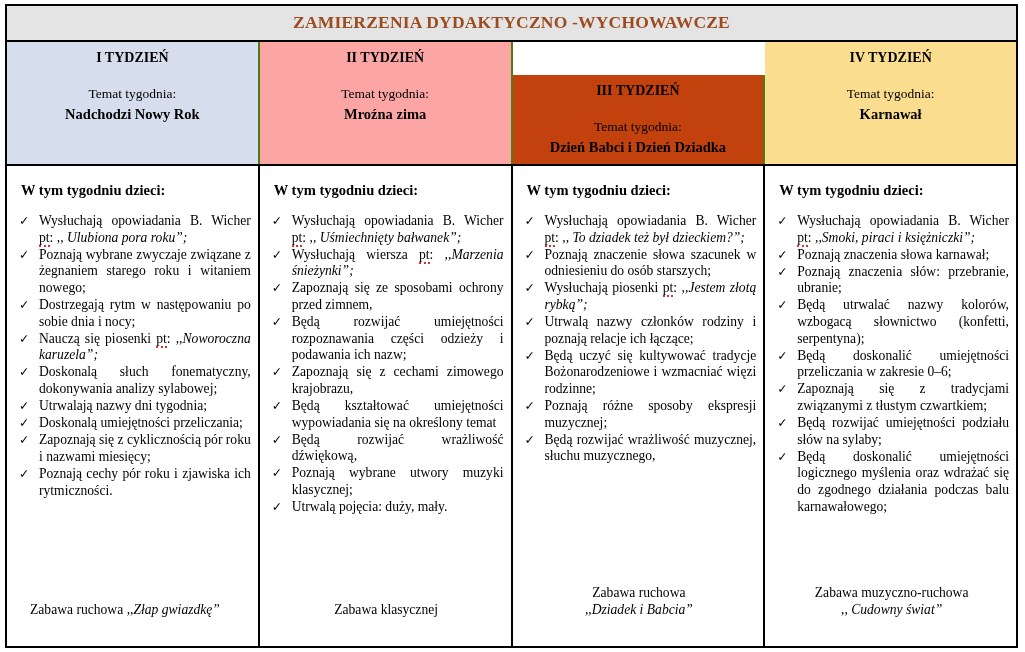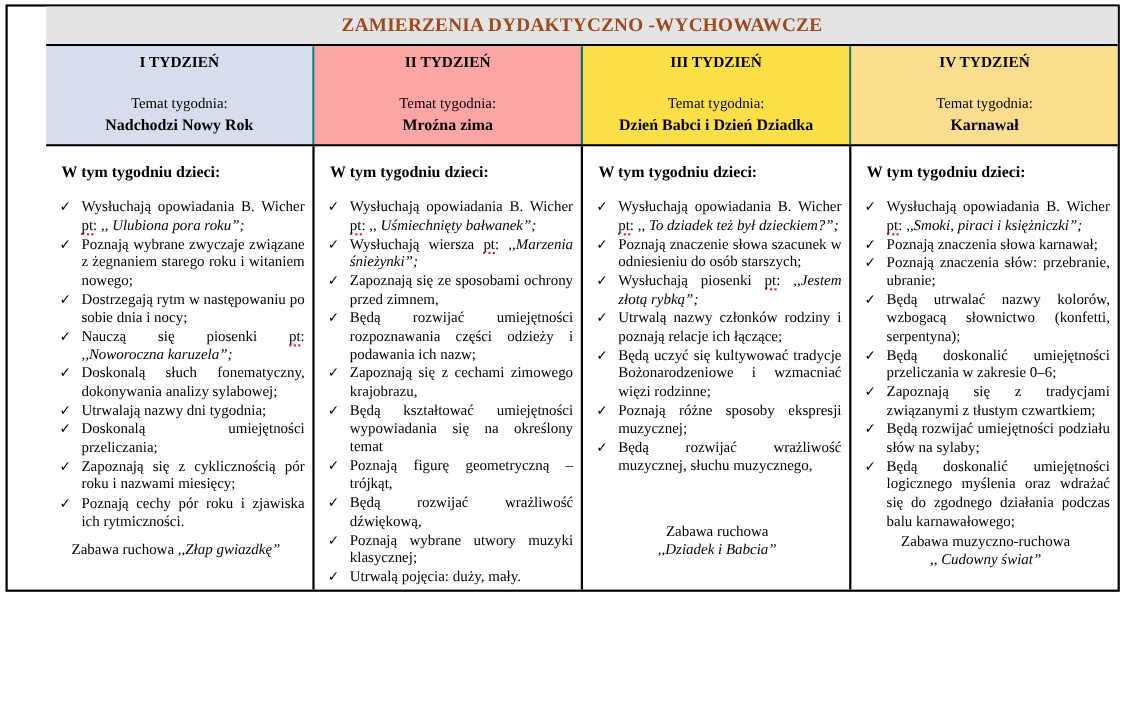--- a/index.html
+++ b/index.html
@@ -16,22 +16,21 @@
     overflow: hidden;
   }
 
   .sheet {
     width: 1013px;
     margin: 4px 0 0 5px;
     border: 2px solid #000;
     box-sizing: border-box;
     display: flex;
     flex-direction: column;
-    height: 534px;
-    padding-left: 35px;
+    height: 644px;
   }
 
   
   .title-band {
     background: #e4e4e4;
     border-bottom: 2px solid #000;
     text-align: center;
     padding: 6px 0 7px 0;
     flex: 0 0 auto;
   }
@@ -46,21 +45,21 @@
 
   
   .week-header-row {
     display: flex;
     flex: 0 0 auto;
     border-bottom: 2px solid #000;
   }
   .week-header {
     flex: 1 1 0;
     box-sizing: border-box;
-    border-right: 2px solid #0f766e;
+    border-right: 2px solid #4d7c0f;
     text-align: center;
     padding: 7px 4px 8px 4px;
     min-height: 86px;
   }
   .week-header:last-child { border-right: none; }
 
   .week-no {
     font-weight: bold;
     font-size: 14px;
     line-height: 17px;
@@ -155,21 +154,21 @@
       <div class="week-header" style="background: rgb(214, 222, 238);">
         <div class="week-no">I TYDZIEŃ</div>
         <div class="week-topic-label">Temat tygodnia:</div>
         <div class="week-topic">Nadchodzi Nowy Rok</div>
       </div>
       <div class="week-header" style="background: #fca5a5;">
         <div class="week-no">II TYDZIEŃ</div>
         <div class="week-topic-label">Temat tygodnia:</div>
         <div class="week-topic">Mroźna zima</div>
       </div>
-      <div class="week-header" style="background: #fde047;">
+      <div class="week-header" style="background: #c2410c; margin-top: 33px;">
         <div class="week-no">III TYDZIEŃ</div>
         <div class="week-topic-label">Temat tygodnia:</div>
         <div class="week-topic">Dzień Babci i Dzień Dziadka</div>
       </div>
       <div class="week-header" style="background: rgb(251, 221, 143);">
         <div class="week-no">IV TYDZIEŃ</div>
         <div class="week-topic-label">Temat tygodnia:</div>
         <div class="week-topic">Karnawał</div>
       </div>
     </div>
@@ -194,21 +193,20 @@
       </div>
       <div class="body-col">
         <div class="col-heading">W tym tygodniu dzieci:</div>
         <ul class="tasks">
           <li>Wysłuchają opowiadania B. Wicher <span class="sp">pt</span>: <span class="it">,, Uśmiechnięty bałwanek”;</span></li>
           <li>Wysłuchają wiersza <span class="sp">pt</span>: <span class="it">,,Marzenia śnieżynki”;</span></li>
           <li>Zapoznają się ze sposobami ochrony przed zimnem,</li>
           <li>Będą rozwijać umiejętności rozpoznawania części odzieży i podawania ich nazw;</li>
           <li>Zapoznają się z cechami zimowego krajobrazu,</li>
           <li>Będą kształtować umiejętności wypowiadania się na określony temat</li>
-          <li>Poznają figurę geometryczną – trójkąt,</li>
           <li>Będą rozwijać wrażliwość dźwiękową,</li>
           <li>Poznają wybrane utwory muzyki klasycznej;</li>
           <li> Utrwalą pojęcia: duży, mały.</li>
         </ul>
         <div class="game">
           <div>Zabawa klasycznej</div>
         </div>
       </div>
       <div class="body-col">
         <div class="col-heading">W tym tygodniu dzieci:</div>

